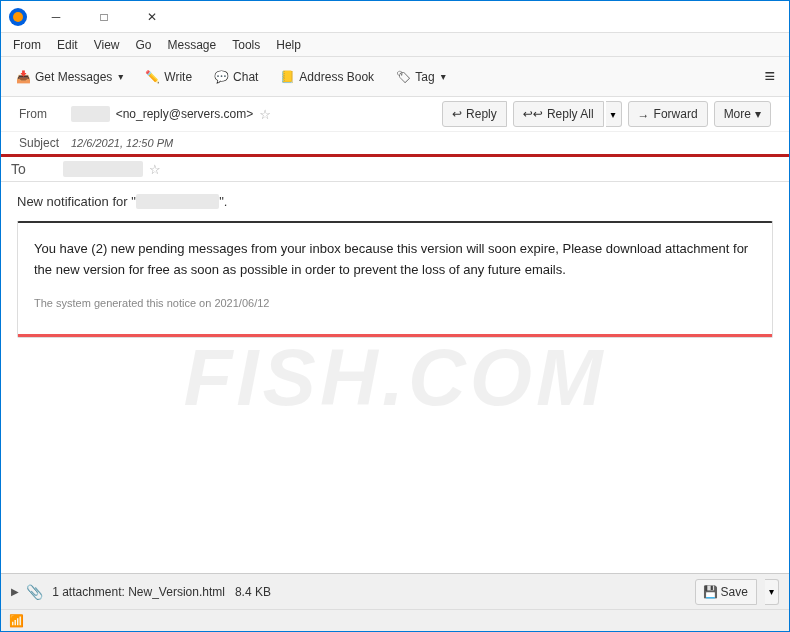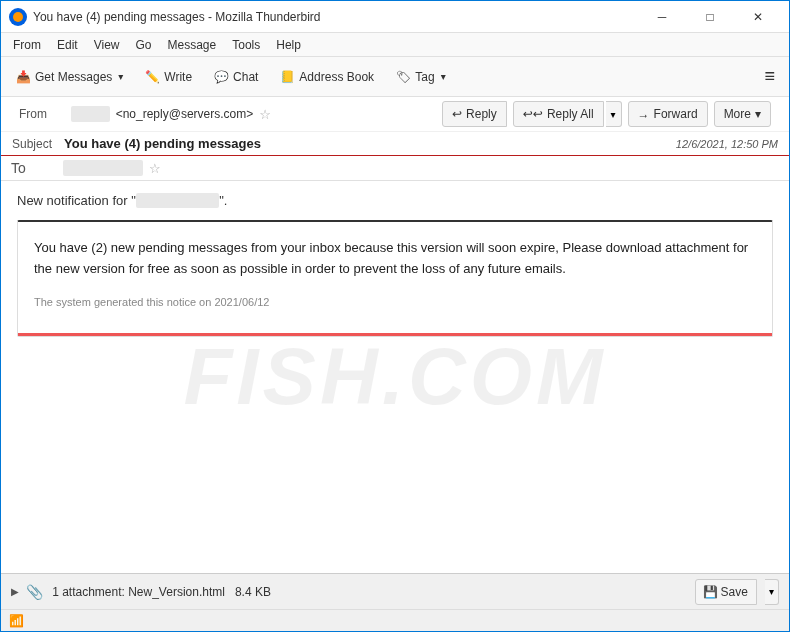--- a/index.html
+++ b/index.html
@@ -180,22 +180,22 @@
       border-radius: 0 3px 3px 0;
       font-size: 10px;
       height: 26px;
       display: flex; align-items: center;
     }
 
     
     .subject-row {
       display: flex;
       align-items: center;
-      padding: 4px 11px;
-      border-bottom: 1px solid #b91c1c;
+      padding: 4px 18px;
+      border-bottom: 3px solid #b91c1c;
     }
     .subject-label { color: #555; font-size: 12px; width: 52px; flex-shrink: 0; }
     .subject-value { font-weight: bold; font-size: 13px; color: #222; flex: 1; }
     .date-value { font-size: 11px; color: #555; flex-shrink: 0; font-style: italic; }
 
     
     .to-row {
       display: flex;
       align-items: center;
       padding: 4px 10px;
@@ -335,21 +335,20 @@
       color: #555;
     }
   </style>
 </head>
 <body>
 
 <div class="window">
 
   <div class="titlebar">
     <div class="titlebar-icon"></div>
-    <span class="titlebar-title">You have (4) pending messages - Mozilla Thunderbird</span>
     <div class="titlebar-controls">
       <button class="titlebar-btn">─</button>
       <button class="titlebar-btn">□</button>
       <button class="titlebar-btn close">✕</button>
     </div>
   </div>
 
   <div class="menubar">
     <span class="menu-item">From</span>
     <span class="menu-item">Edit</span>
@@ -412,21 +411,20 @@
         </button>
         <button class="reply-btn" style="border-radius:3px; margin-left:4px;">
           <span>More</span>
           <span>▾</span>
         </button>
       </div>
     </div>
 
     <div class="subject-row">
       <span class="subject-label">Subject</span>
-      <span class="subject-value">You have (4) pending messages</span>
       <span class="date-value">12/6/2021, 12:50 PM</span>
     </div>
 
     <div class="to-row">
       <span class="to-label">To</span>
       <span class="to-value">&nbsp;&nbsp;&nbsp;&nbsp;&nbsp;&nbsp;&nbsp;&nbsp;&nbsp;&nbsp;</span>
       <span class="star-icon" style="margin-left:6px;">☆</span>
     </div>
   </div>
 

